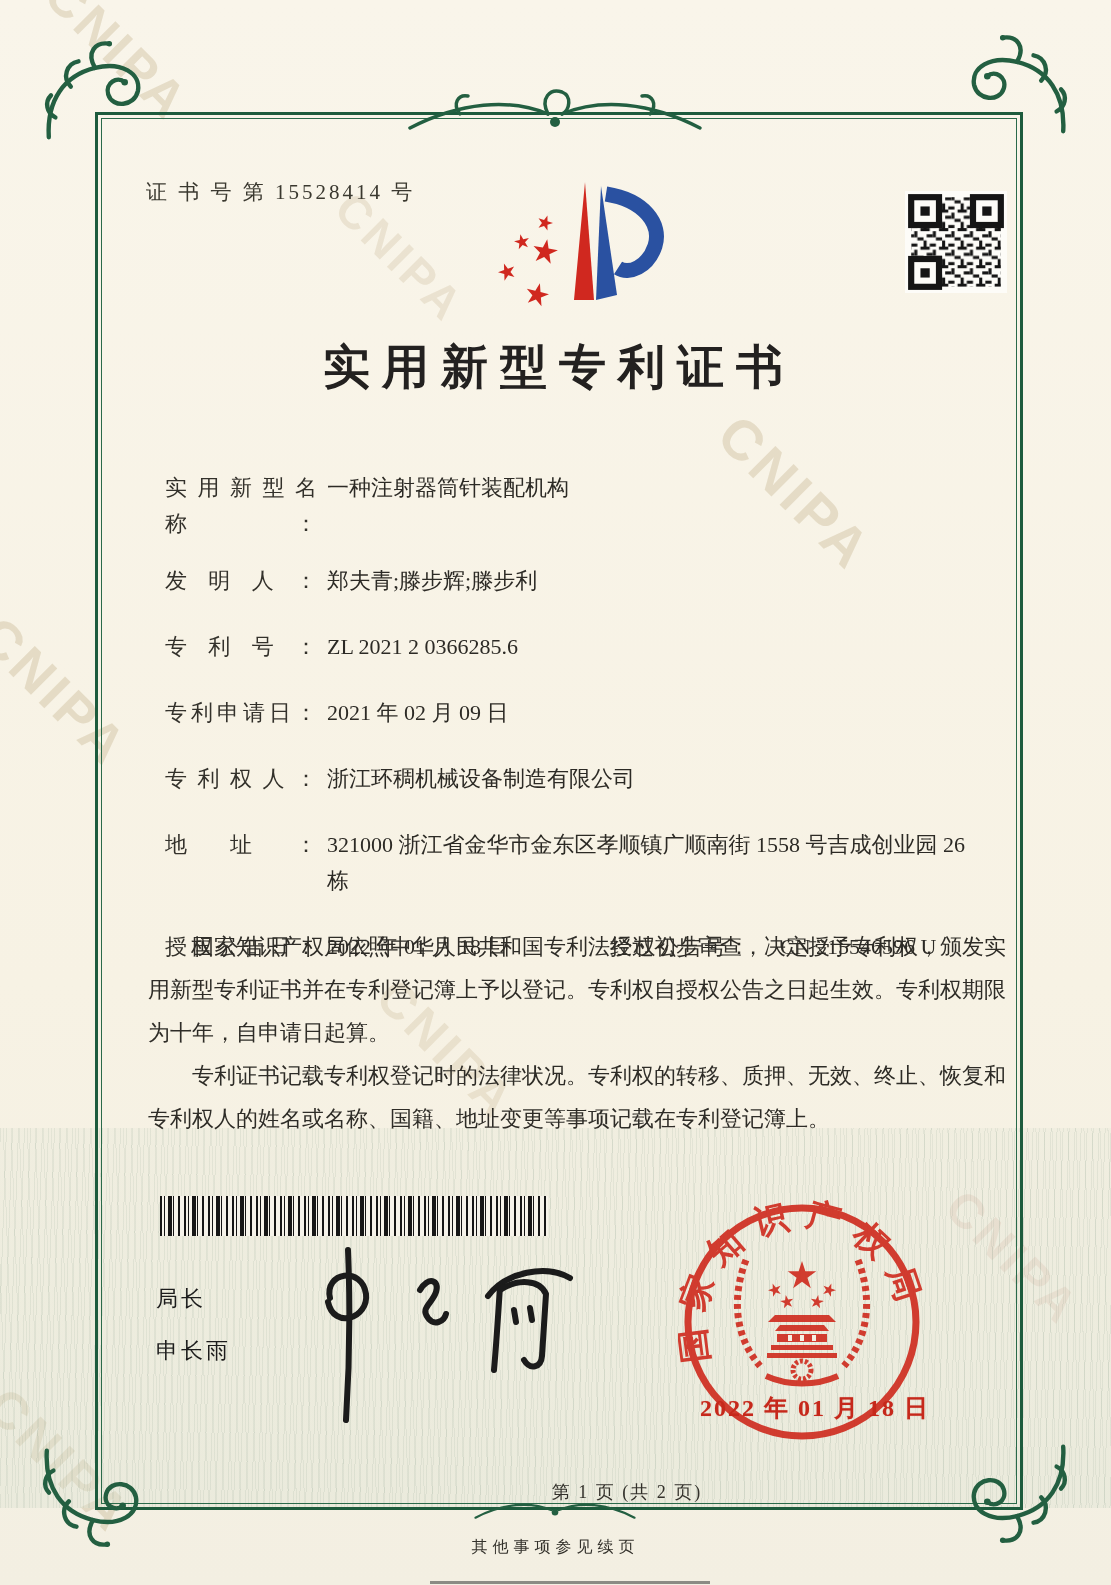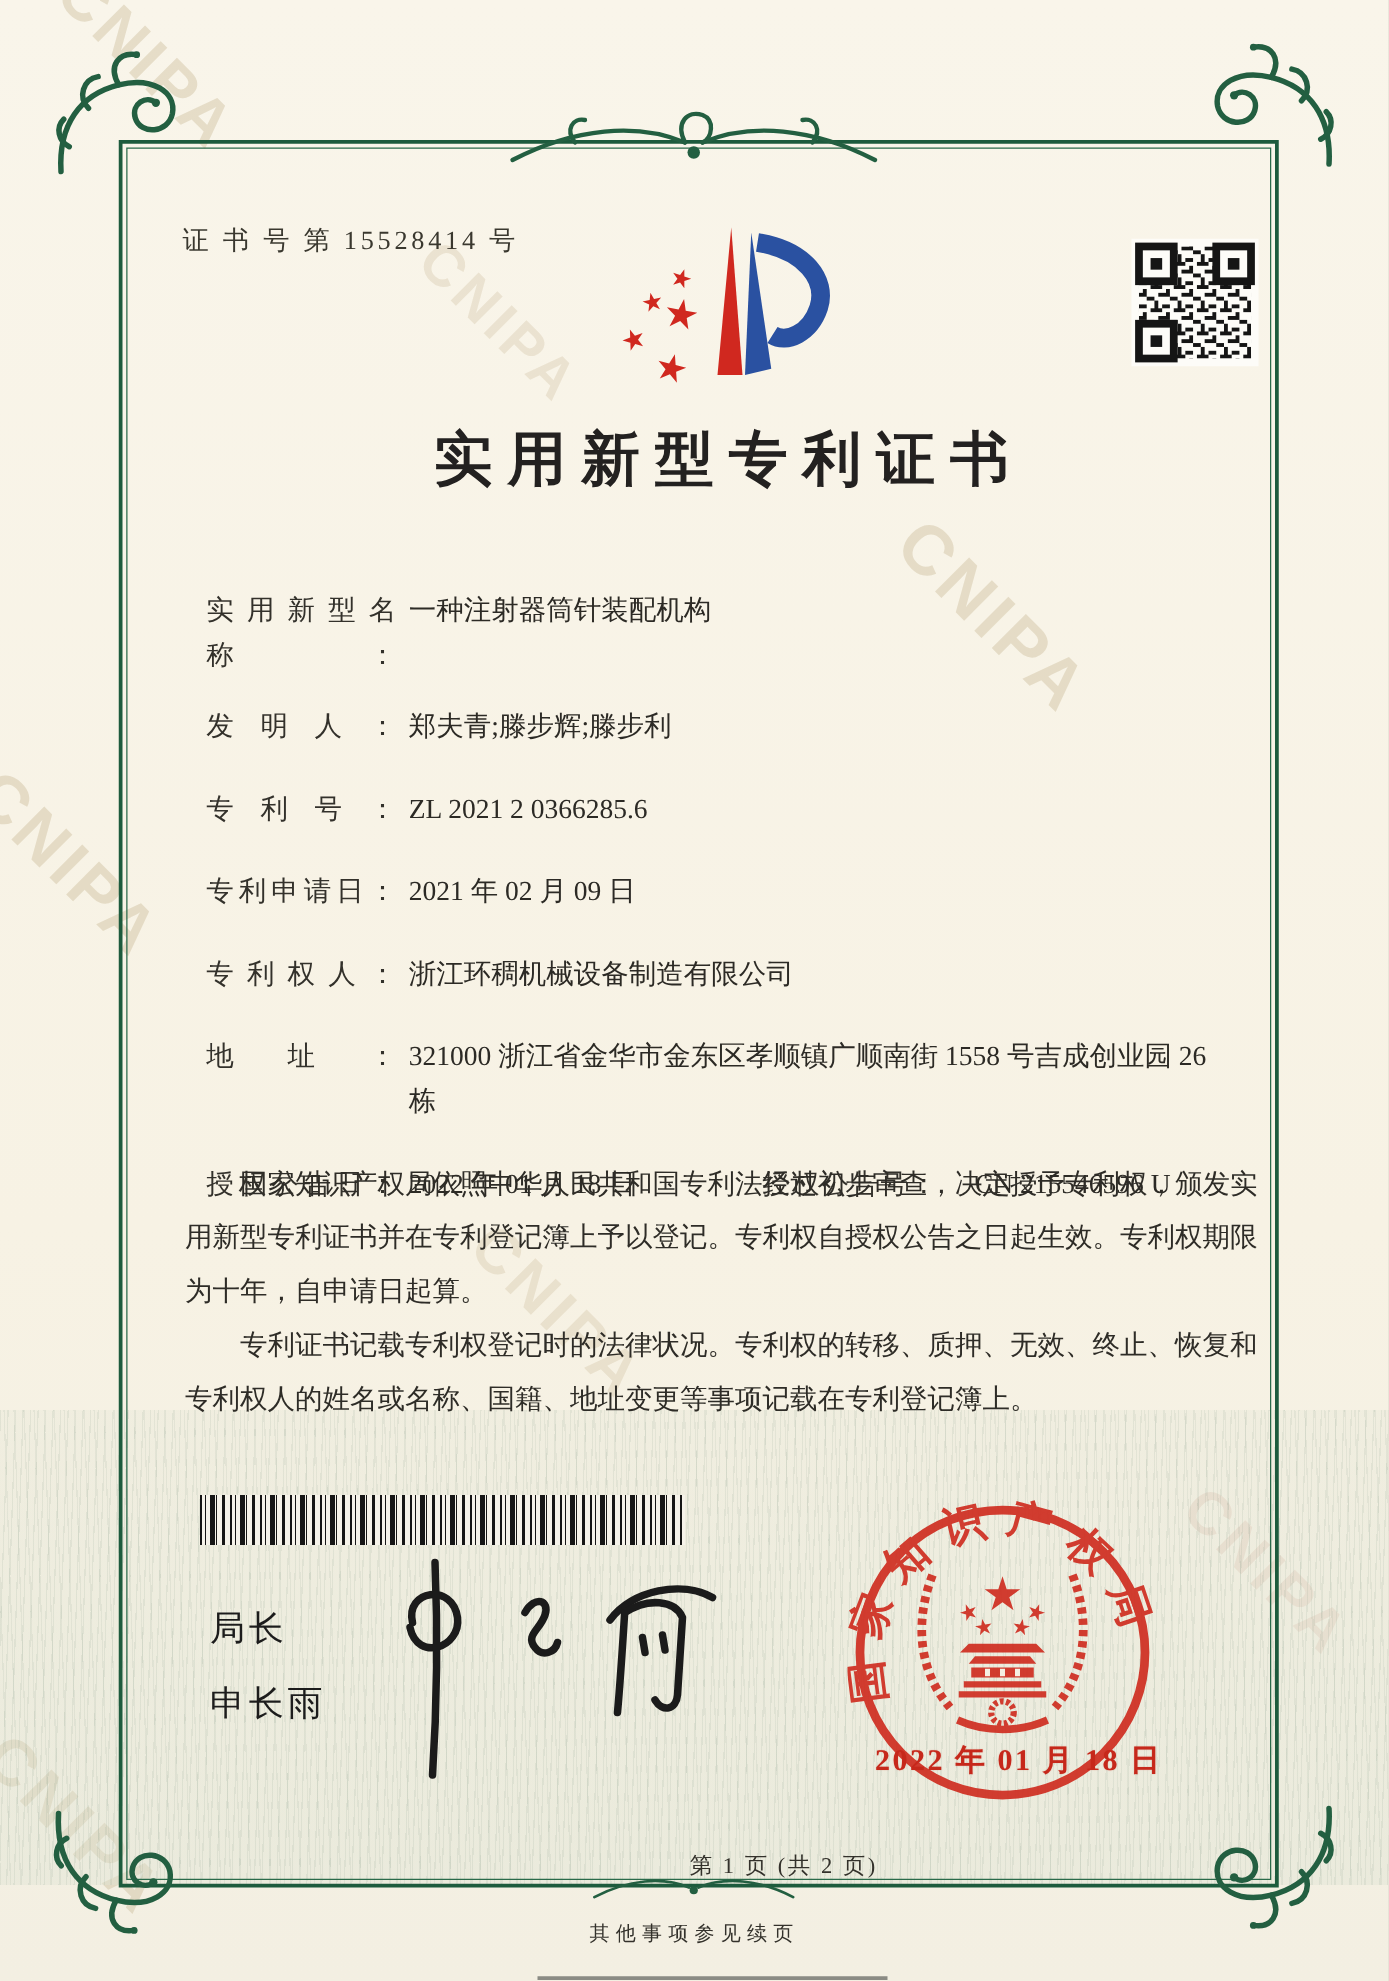--- a/index.html
+++ b/index.html
@@ -33,21 +33,21 @@
   .frame-inner{ width:100%; height:100%; border:1px solid #2a6a4a; box-sizing:border-box; }
   .ornament{ position:absolute; color:#235f41; }
   
   .cert-no{
     position:absolute; left:146px; top:178px; font-size:21px; letter-spacing:3px; color:#3a382f;
   }
   .qr{ position:absolute; left:905px; top:188px; width:102px; height:108px; }
   .logo{ position:absolute; left:468px; top:178px; width:216px; height:152px; }
   .title{
     position:absolute; left:95px; top:336px; width:928px; text-align:center;
-    font-size:47px; font-weight:bold; letter-spacing:12px; color:#232120;padding-left:24px;
+    font-size:47px; font-weight:bold; letter-spacing:12px; color:#232120;
   }
   
   .fields{ position:absolute; left:165px; top:470px; width:830px; font-size:22px; }
   .frow{ margin-bottom:30px; display:flex; align-items:flex-start; }
   .f-label{
     display:inline-block; width:152px; text-align:justify; text-align-last:justify;
     color:#33312b; flex:none; line-height:36px;
   }
   .f-value{ display:inline-block; margin-left:10px; max-width:650px; line-height:36px; color:#2c2a25; }
   .frow.name{margin-bottom:21px}
@@ -63,21 +63,21 @@
   .body-text p{ margin:0; text-indent:2em; }
   
   .barcode{
     position:absolute; left:160px; top:1196px; width:388px; height:40px;
     background:repeating-linear-gradient(90deg,
       #161616 0 2px, #f6f3ea 2px 4px, #161616 4px 5px, #f6f3ea 5px 8px,
       #161616 8px 12px, #f6f3ea 12px 13px, #161616 13px 14px, #f6f3ea 14px 18px,
       #161616 18px 20px, #f6f3ea 20px 24px);
   }
   
-  .director{ position:absolute; left:168px; top:1284px; font-family:"Liberation Sans","DejaVu Sans",sans-serif; font-size:28px; color:#1c1c1c; }
+  .director{ position:absolute; left:156px; top:1284px; font-family:"Liberation Sans","DejaVu Sans",sans-serif; font-size:22px; color:#1c1c1c; }
   .director div{ margin-bottom:22px; letter-spacing:3px; }
   .autograph{ position:absolute; left:278px; top:1238px; width:330px; height:190px; }
   
   .seal{ position:absolute; left:678px; top:1198px; width:248px; height:248px; opacity:.93; }
   .seal-date{
     position:absolute; left:700px; top:1392px; width:230px; text-align:center;
     color:#c6281b; font-size:24px; letter-spacing:2px; font-weight:bold;
     text-shadow:0 0 1px rgba(198,40,27,.4);
   }
   

